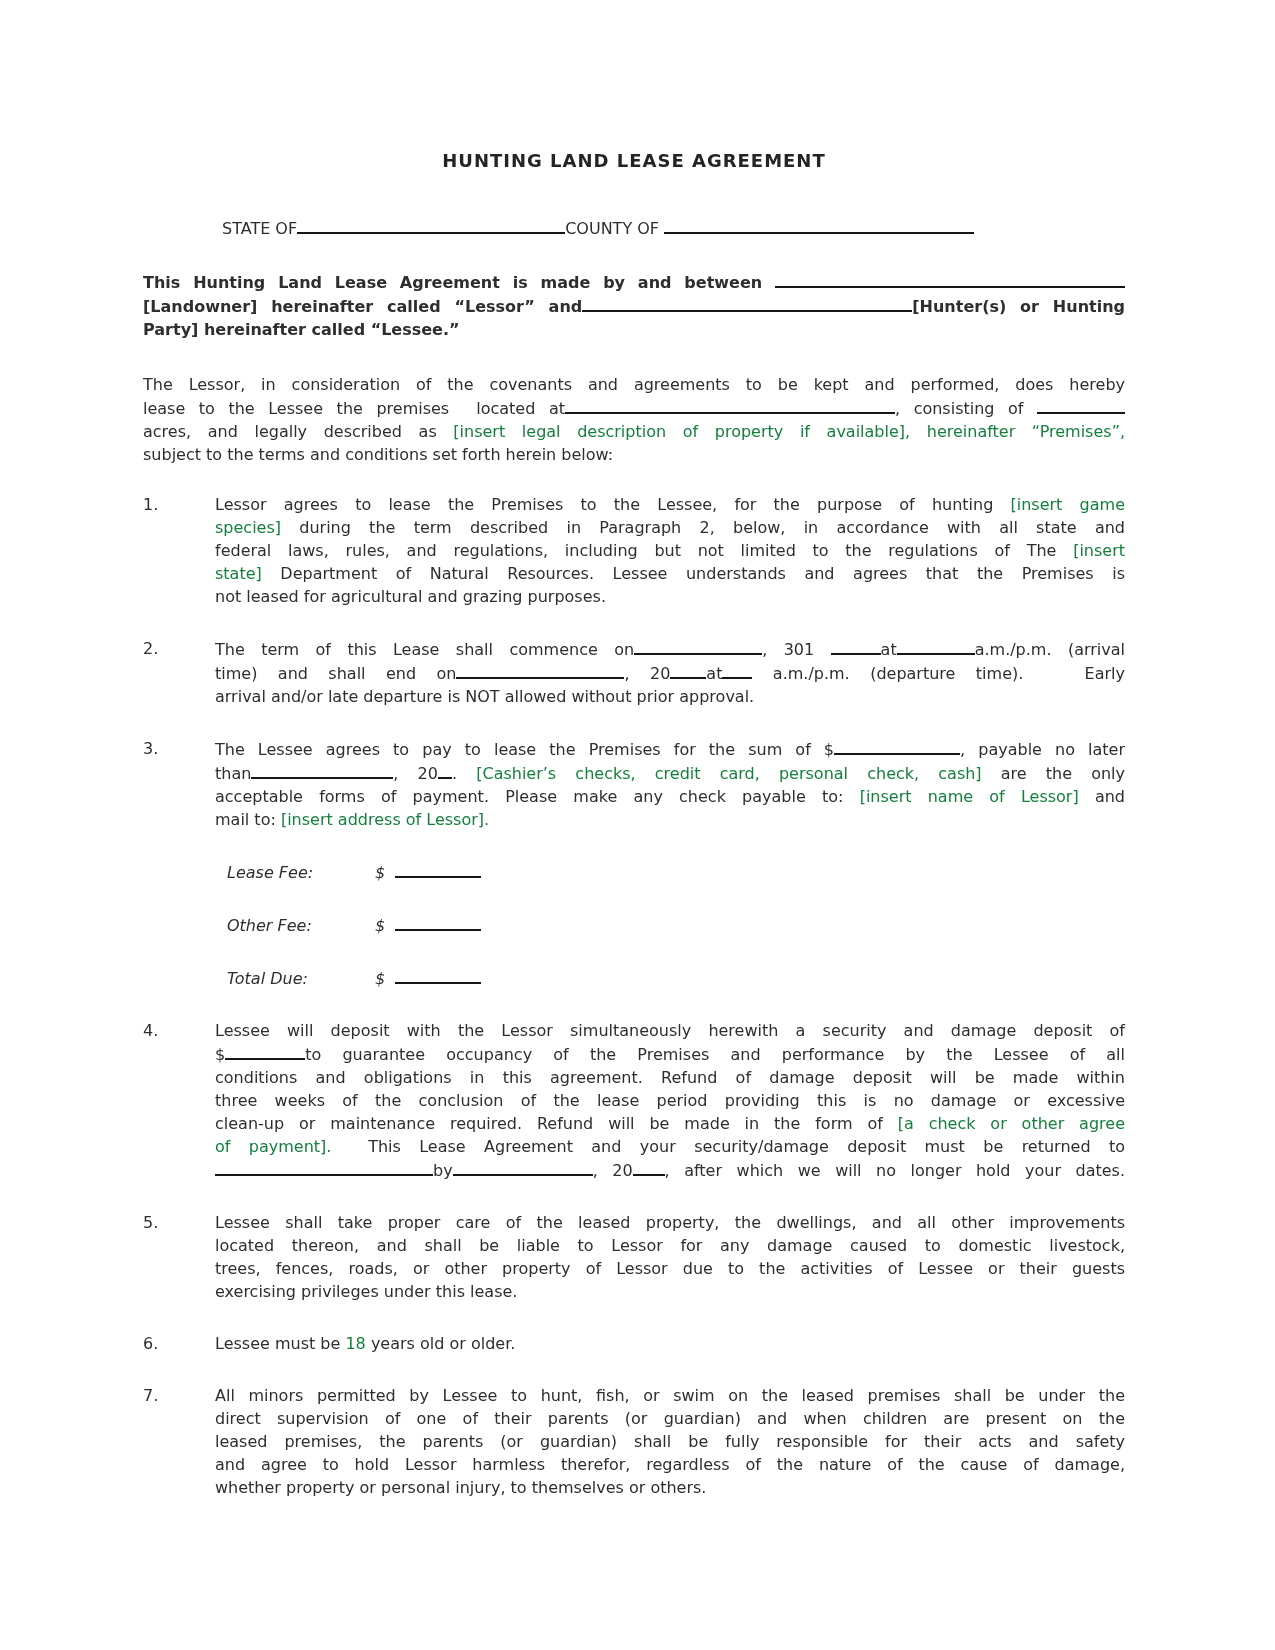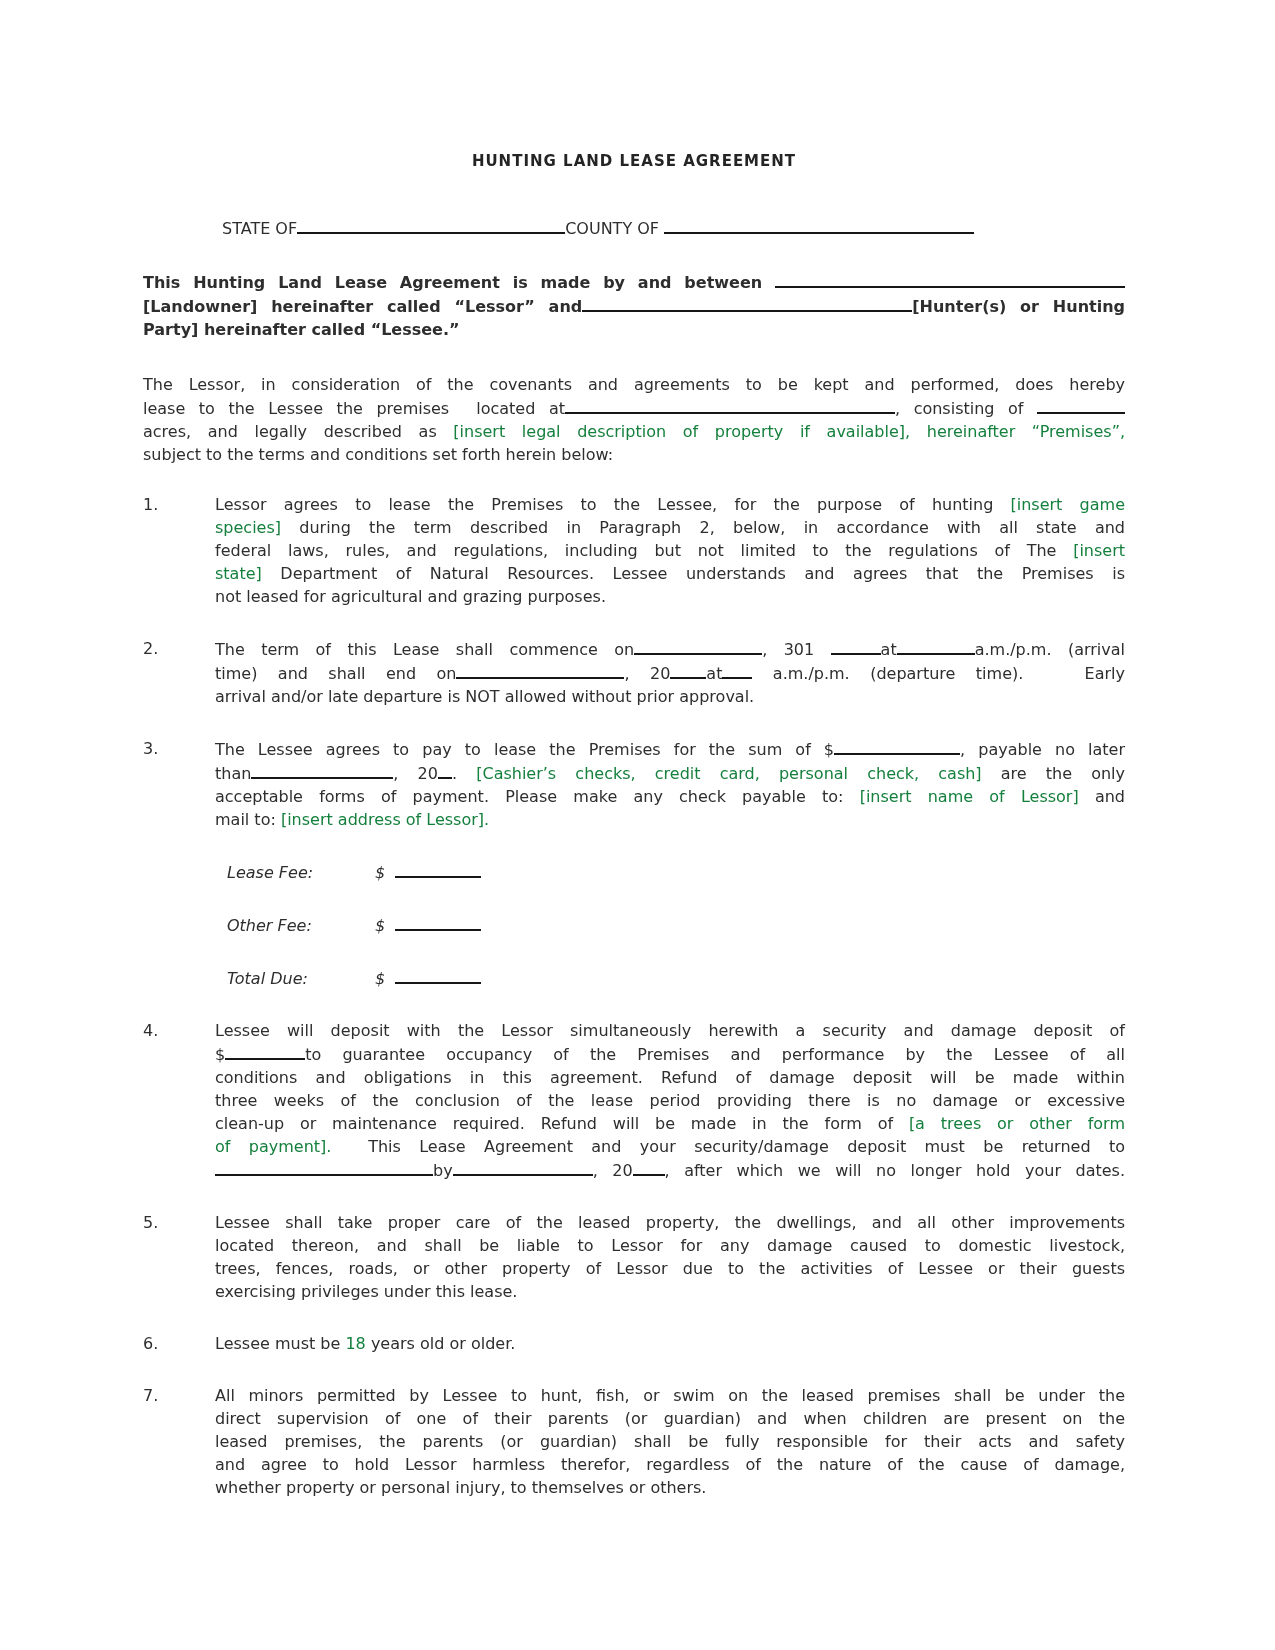--- a/index.html
+++ b/index.html
@@ -8,21 +8,21 @@
     width:1275px;height:1650px;
     box-sizing:border-box;
     background:#ffffff;
     padding:148px 150px 0 143px;
     font-family:"DejaVu Sans","Liberation Sans",sans-serif;
     font-size:16px;line-height:23px;
     color:#2e2e2e;
     overflow:hidden;
   }
   h1.doc-title{
-    margin:0;font-size:15px;line-height:26px;font-weight:700;
+    margin:0;font-size:18px;line-height:26px;font-weight:700;
     text-align:center;letter-spacing:1px;color:#242424;
   }
   .line{
     text-align:justify;
     text-align-last:left;
     white-space:nowrap;
   }
   .line.j{text-align-last:justify;}
   .blank{
     display:inline-block;
@@ -108,22 +108,22 @@
       <span class="fee-label">Total Due:</span><span>$</span><span class="blank fee-blank"></span>
     </div>
   </div>
 
   <div class="clause">
     <span class="num">4.</span>
     <div class="body">
         <div class="line j"><span>Lessee will deposit with the Lessor simultaneously herewith a security and damage deposit of</span></div>
         <div class="line j"><span>$</span><span class="blank" style="width: 80px;"></span><span>to guarantee occupancy of the Premises and performance by the Lessee of all</span></div>
         <div class="line j"><span>conditions and obligations in this agreement. Refund of damage deposit will be made within</span></div>
-        <div class="line j"><span>three weeks of the conclusion of the lease period providing there is no damage or excessive</span></div>
-        <div class="line j"><span>clean-up or maintenance required. Refund will be made in the form of </span><span class="red">[a trees or other form</span></div>
+        <div class="line j"><span>three weeks of the conclusion of the lease period providing this is no damage or excessive</span></div>
+        <div class="line j"><span>clean-up or maintenance required. Refund will be made in the form of </span><span class="red">[a check or other agree</span></div>
         <div class="line j"><span class="red">of payment].</span><span>&nbsp; This Lease Agreement and your security/damage deposit must be returned to</span></div>
         <div class="line j"><span class="blank" style="width: 218px;"></span><span>by</span><span class="blank" style="width: 140px;"></span><span>, 20</span><span class="blank" style="width: 32px;"></span><span>, after which we will no longer hold your dates.</span></div>
       </div>
   </div>
 
   <div class="clause">
     <span class="num">5.</span>
     <div class="body">
         <div class="line j"><span>Lessee shall take proper care of the leased property, the dwellings, and all other improvements</span></div>
         <div class="line j"><span>located thereon, and shall be liable to Lessor for any damage caused to domestic livestock,</span></div>

